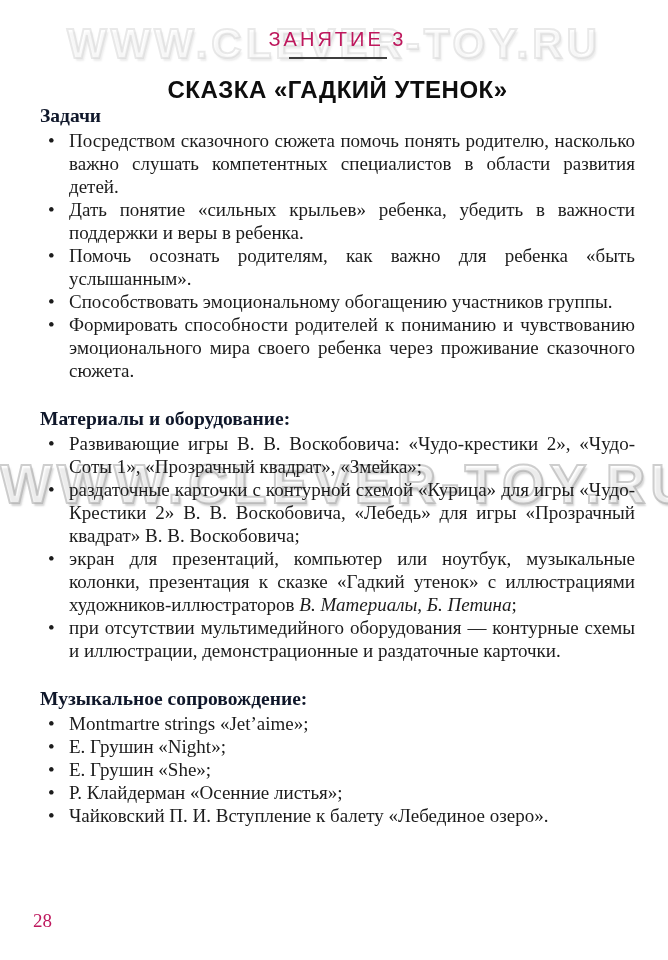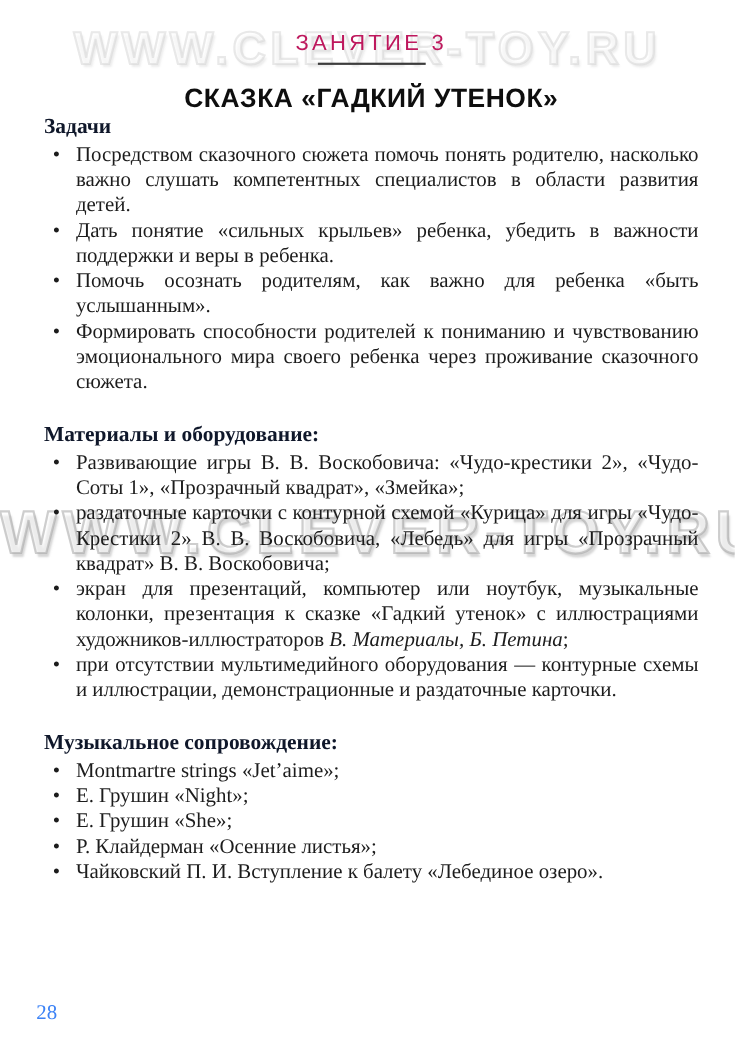--- a/index.html
+++ b/index.html
@@ -92,21 +92,21 @@
     top:452px;
     font-size:55px;
     letter-spacing:5px;
   }
   .page-number{
     position:absolute;
     z-index:2;
     left:33px;
     top:910px;
     font-size:19px;
-    color:#3b82f6;
+    color:#be185d;
   }
 </style>
 </head>
 <body>
 
 <div class="page">
 
   <div class="watermark wm-top">WWW.CLEVER-TOY.RU</div>
   <div class="watermark wm-mid">WWW.CLEVER-TOY.RU</div>
 
@@ -115,20 +115,21 @@
     <div class="lesson-label">ЗАНЯТИЕ 3</div>
     <div class="title-rule"></div>
     <h1 class="main-title">СКАЗКА «ГАДКИЙ УТЕНОК»</h1>
 
     <section class="block block-tasks">
       <h2 class="sec-h">Задачи</h2>
       <ul class="blist">
           <li><span>Посредством сказочного сюжета помочь понять родителю, насколько важно слушать компетентных специалистов в области развития детей.</span></li>
           <li><span>Дать понятие «сильных крыльев» ребенка, убедить в важности поддержки и веры в ребенка.</span></li>
           <li><span>Помочь осознать родителям, как важно для ребенка «быть услышанным».</span></li>
+          <li><span>Способствовать эмоциональному обогащению участников группы.</span></li>
           <li><span>Формировать способности родителей к пониманию и чувствованию эмоционального мира своего ребенка через проживание сказочного сюжета.</span></li>
         </ul>
     </section>
 
     <section class="block">
       <h2 class="sec-h">Материалы и оборудование:</h2>
       <ul class="blist">
           <li><span>Развивающие игры В. В. Воскобовича: «Чудо-крестики 2», «Чудо-Соты 1», «Прозрачный квадрат», «Змейка»;</span></li>
           <li><span>раздаточные карточки с контурной схемой «Курица» для игры «Чудо-Крестики 2» В. В. Воскобовича, «Лебедь» для игры «Прозрачный квадрат» В. В. Воскобовича;</span></li>
           <li><span>экран для презентаций, компьютер или ноутбук, музыкальные колонки, презентация к сказке «Гадкий утенок» с иллюстрациями художников-иллюстраторов </span><i>В. Материалы, Б. Петина</i><span>;</span></li>

